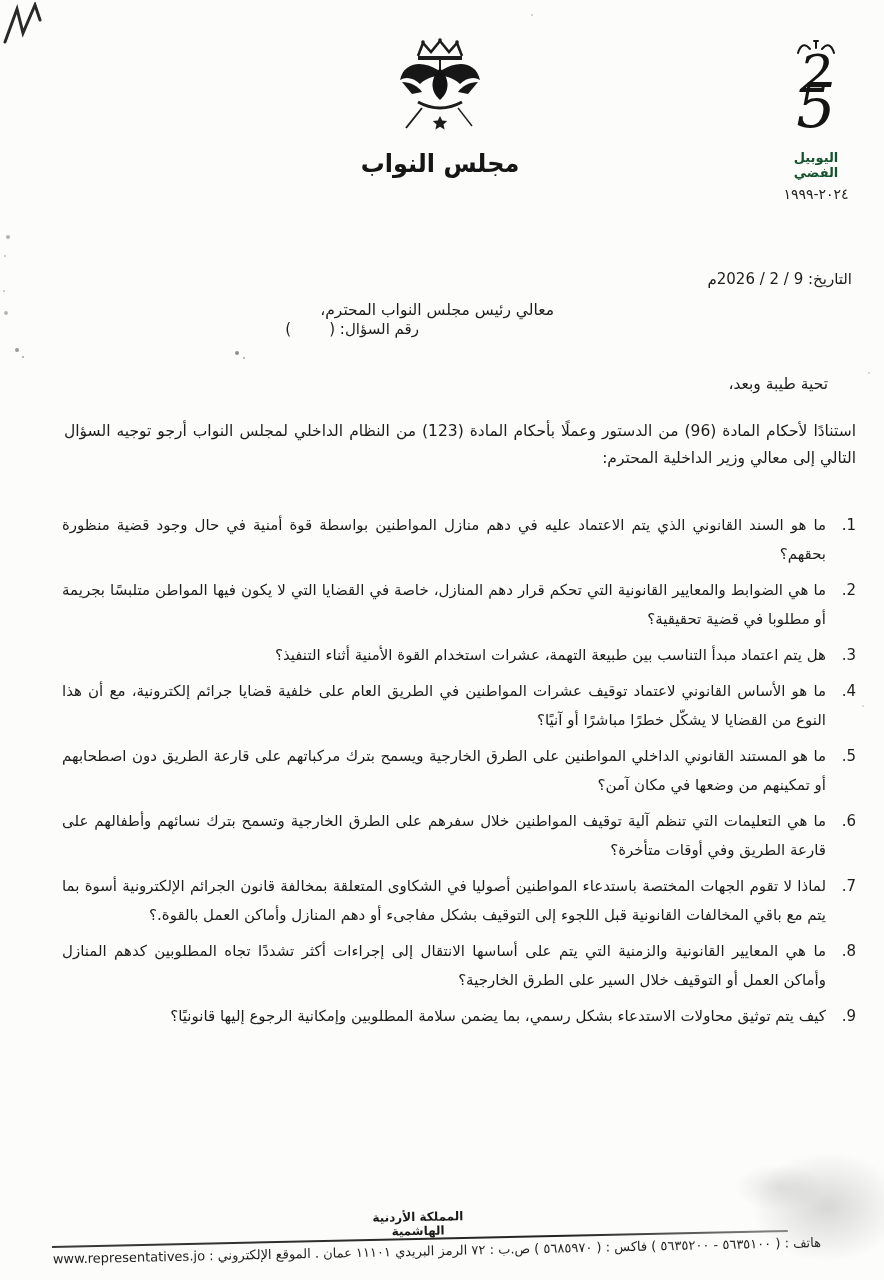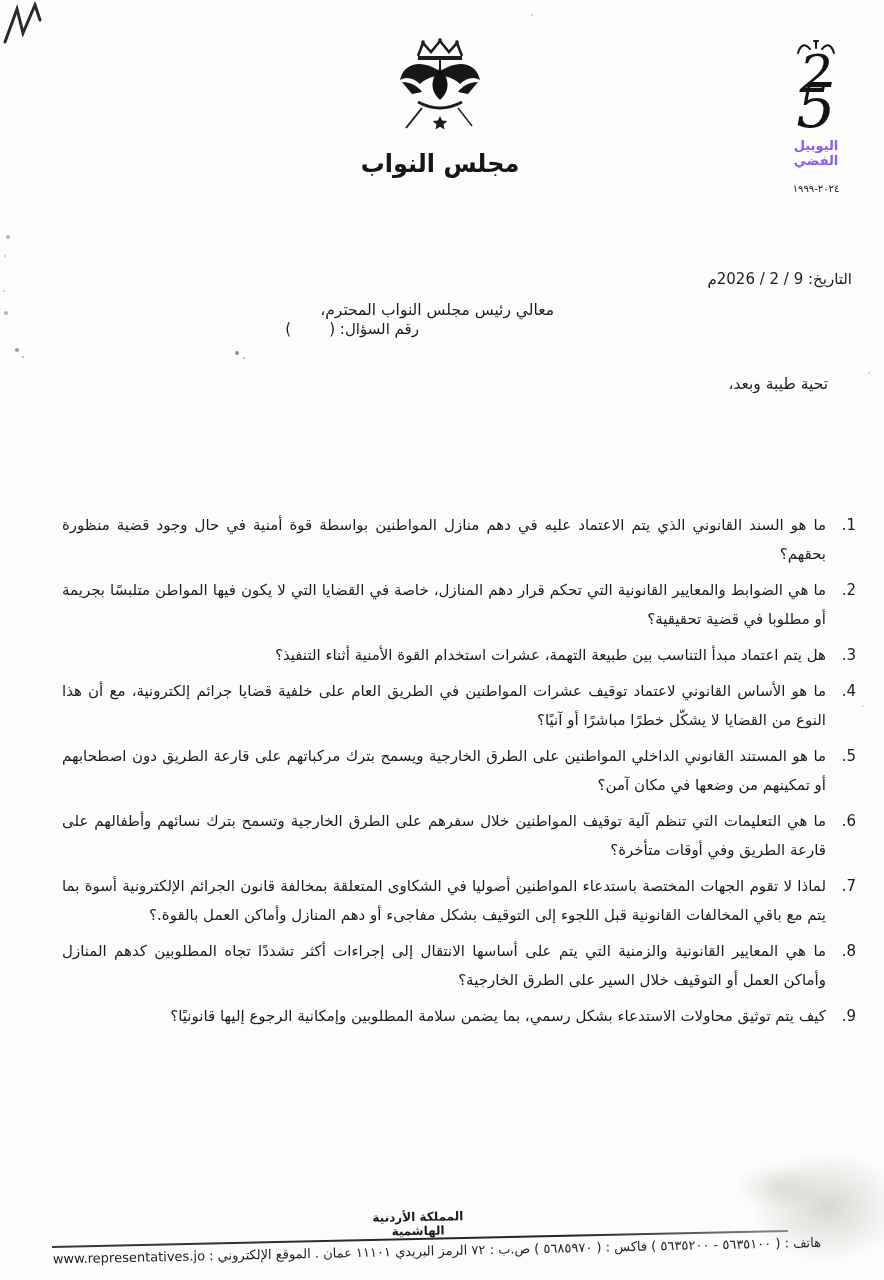--- a/index.html
+++ b/index.html
@@ -12,22 +12,22 @@
   .crest{position:absolute;top:36px;left:392px;width:96px;height:116px;}
   .org-callig{
     position:absolute;top:150px;left:358px;width:164px;
     text-align:center;font-weight:bold;font-size:24px;color:#161616;
     transform:scaleY(1.05);
   }
   .jubilee{position:absolute;top:38px;right:22px;width:92px;text-align:center;}
   .jub-crown{display:block;margin:0 auto;}
   .jub-2{font-family:"DejaVu Serif",serif;font-style:italic;font-size:52px;line-height:.78;color:#141414;}
   .jub-5{font-family:"DejaVu Serif",serif;font-style:italic;font-size:62px;line-height:.8;margin-top:-14px;color:#141414;}
-  .jub-label{font-weight:bold;font-size:13px;margin-top:8px;color:#8b5cf6;text-align:center;}
-  .jub-years{font-size;font-size:10px;letter-spacing:1px;margin-top:15px;color:#222;}
+  .jub-label{font-weight:bold;font-size:13px;margin-top:20px;color:#14532d;text-align:center;}
+  .jub-years{font-size;font-size:14px;letter-spacing:1px;margin-top:6px;color:#222;}
   
   .rtl{direction:rtl;unicode-bidi:plaintext;}
   .date-line{position:absolute;top:270px;right:32px;font-size:15px;}
   .salutation{position:absolute;top:301px;right:330px;font-size:15.5px;}
   .qno-line{position:absolute;top:320px;right:465px;font-size:15px;white-space:pre;}
   .greeting{position:absolute;top:375px;right:56px;font-size:15.5px;text-align:right;}
   .intro{
     position:absolute;top:418px;right:28px;left:64px;
     font-size:15.5px;line-height:27px;text-align:justify;direction:rtl;
   }
@@ -108,20 +108,21 @@
     <div class="jub-2">2</div>
     <div class="jub-5">5</div>
     <div class="jub-label rtl">اليوبيل الفضي</div>
     <div class="jub-years" dir="ltr">٢٠٢٤-١٩٩٩</div>
   </div>
 
   <div class="date-line rtl">التاريخ: 9 / 2 / 2026م</div>
   <div class="salutation rtl">معالي رئيس مجلس النواب المحترم،</div>
   <div class="qno-line rtl">رقم السؤال: (        )</div>
   <div class="greeting rtl">تحية طيبة وبعد،</div>
+  <div class="intro">استنادًا لأحكام المادة (96) من الدستور وعملًا بأحكام المادة (123) من النظام الداخلي لمجلس النواب أرجو توجيه السؤال التالي إلى معالي وزير الداخلية المحترم:</div>
 
   <div class="questions">
     <div class="q">
       <span class="q-num">1.</span>
       <span class="q-text">ما هو السند القانوني الذي يتم الاعتماد عليه في دهم منازل المواطنين بواسطة قوة أمنية في حال وجود قضية منظورة بحقهم؟</span>
     </div>
     <div class="q">
       <span class="q-num">2.</span>
       <span class="q-text">ما هي الضوابط والمعايير القانونية التي تحكم قرار دهم المنازل، خاصة في القضايا التي لا يكون فيها المواطن متلبسًا بجريمة أو مطلوبا في قضية تحقيقية؟</span>
     </div>

